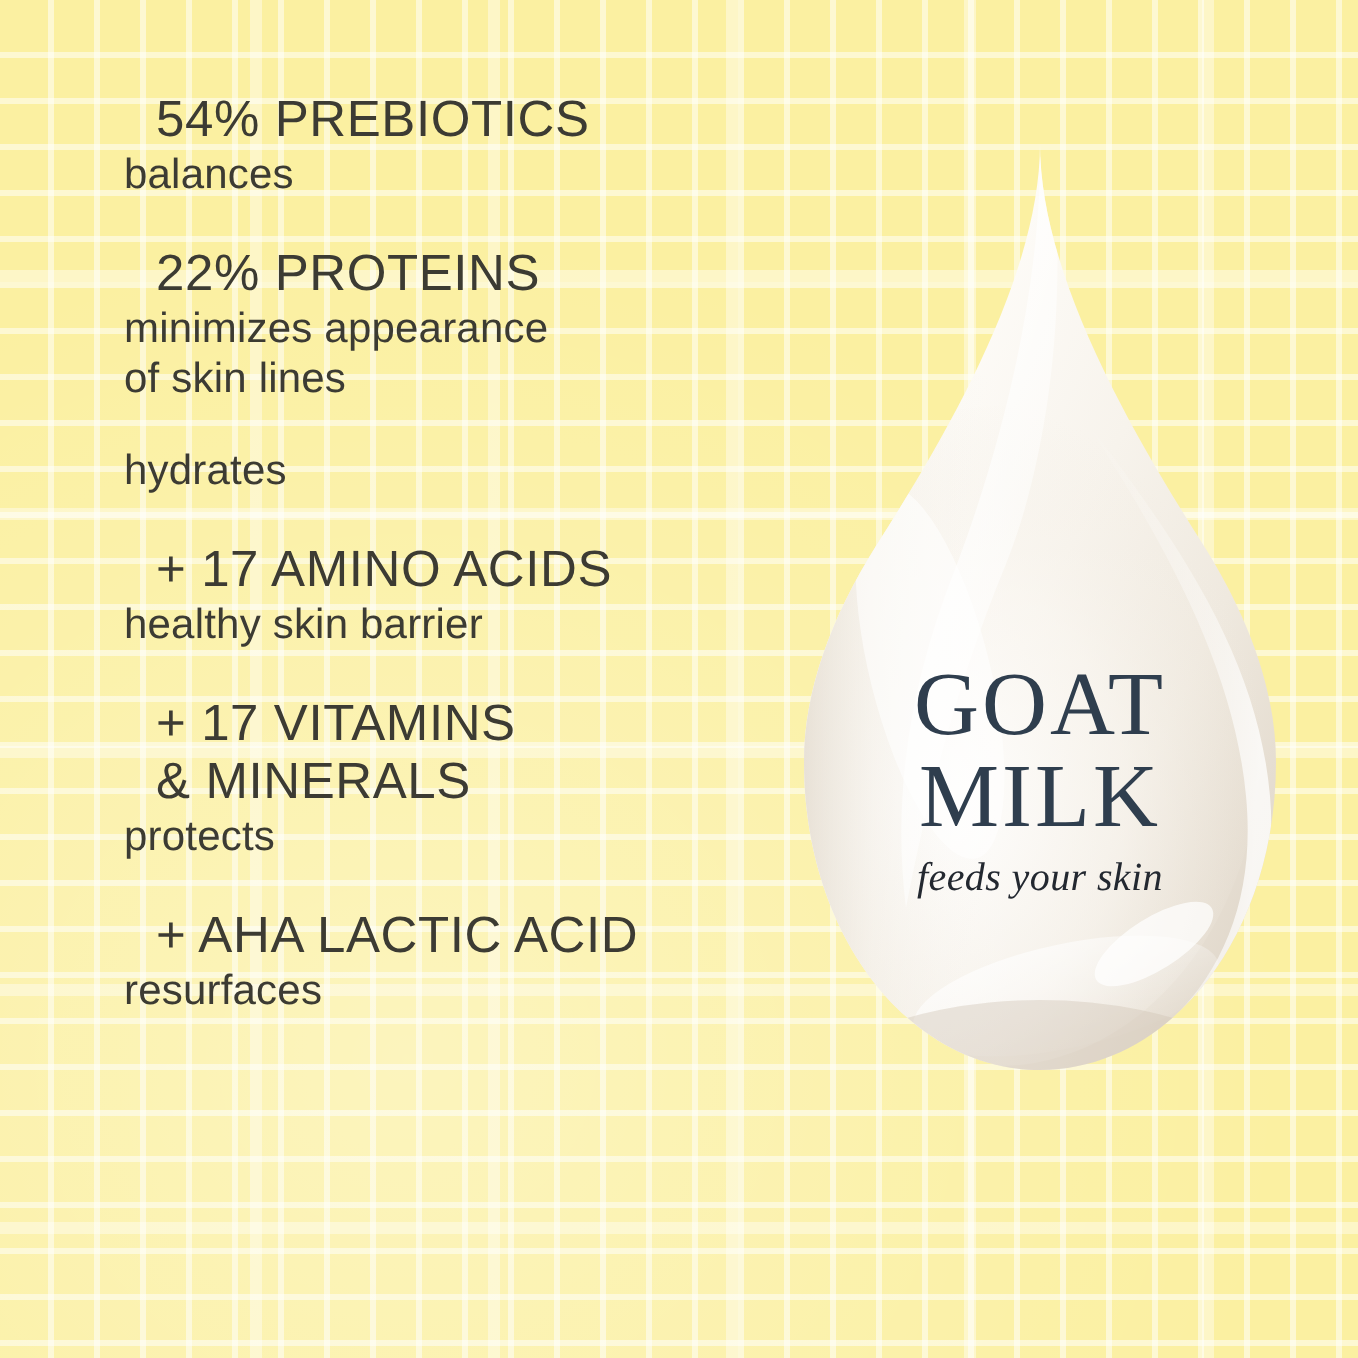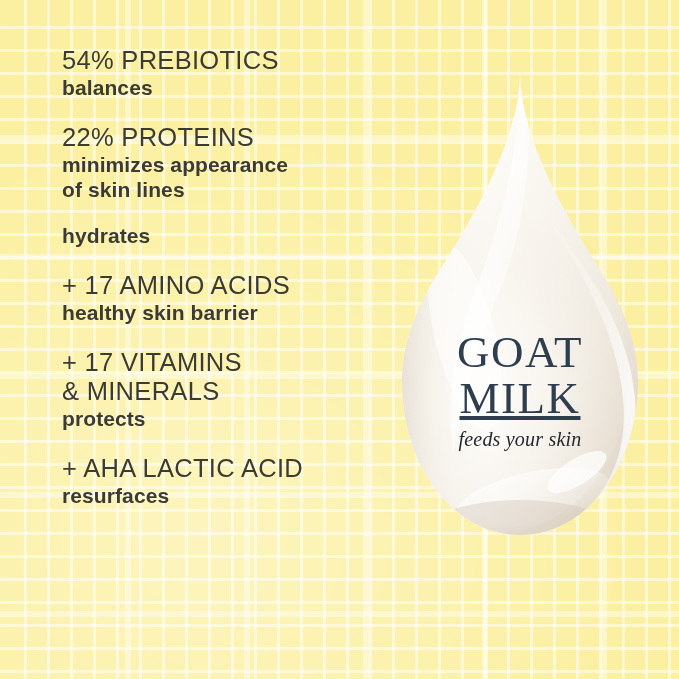--- a/index.html
+++ b/index.html
@@ -76,26 +76,26 @@
   .ingredient:last-child { margin-bottom: 0; }
 
   .ing-title {
     font-family: "Liberation Sans", sans-serif;
     font-size: 25.5px;
     font-weight: 300;
     letter-spacing: 0.3px;
     line-height: 1.14;
     color: #3c3b33;
     white-space: pre-line;
-    margin: 0 0 1px 0;
+    margin: 0 0 1px 16px;
   }
   .ing-desc {
     font-family: "Liberation Sans", sans-serif;
     font-size: 21px;
-    font-weight: 700;
+    font-weight: 400;
     letter-spacing: 0.1px;
     line-height: 1.18;
     color: #3c3b33;
     white-space: pre-line;
     margin: 0;
   }
 
   
   .droplet-wrap {
     position: absolute;
@@ -125,21 +125,20 @@
     position: absolute;
     top: 262px;
     left: 0; right: 0;
     font-size: 45px;
   }
   .brand-milk {
     position: absolute;
     top: 308px;
     left: 0; right: 0;
     font-size: 45px;
-    text-decoration: underline;
   }
   .brand-tag {
     position: absolute;
     top: 360px;
     left: 0; right: 0;
     font-family: "Liberation Serif", serif;
     font-style: italic;
     font-size: 20px;
     color: #232830;
     letter-spacing: 0.2px;

